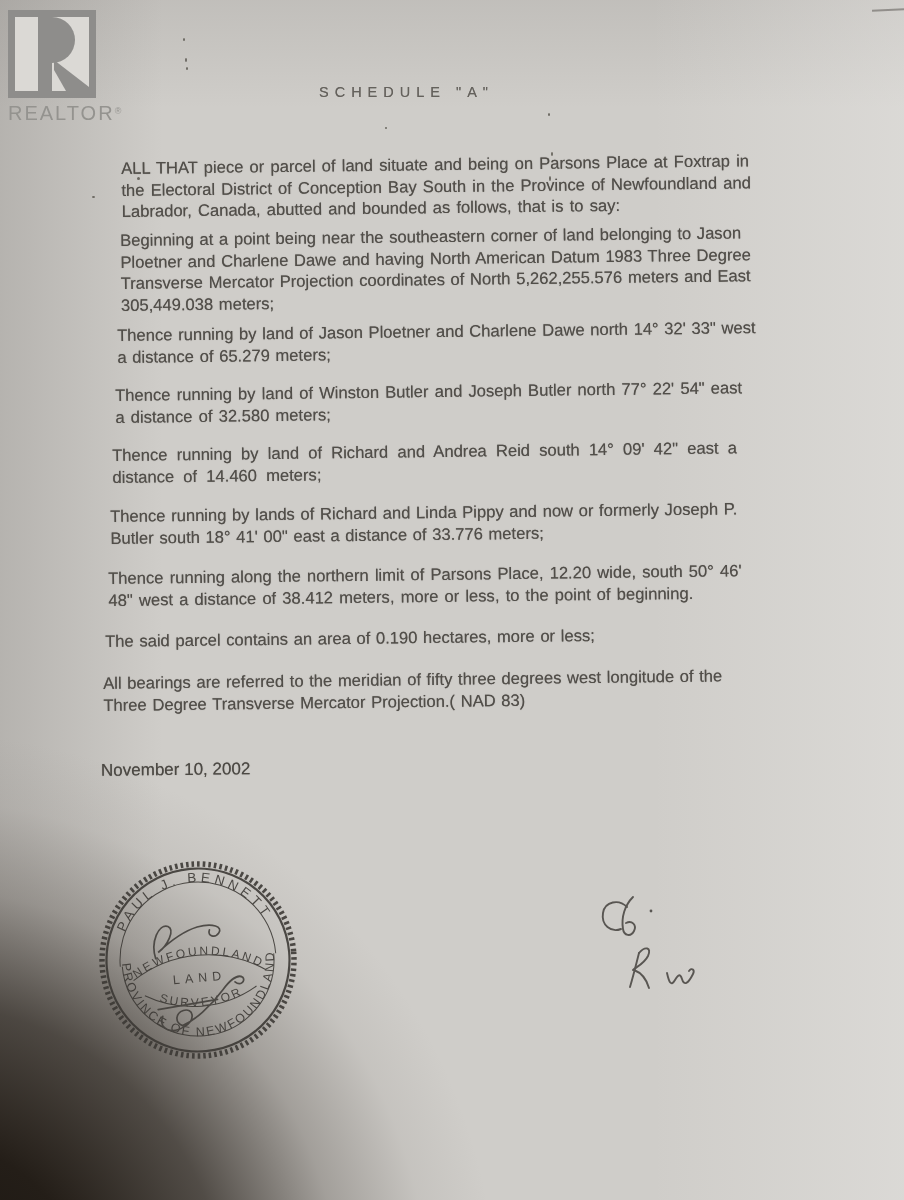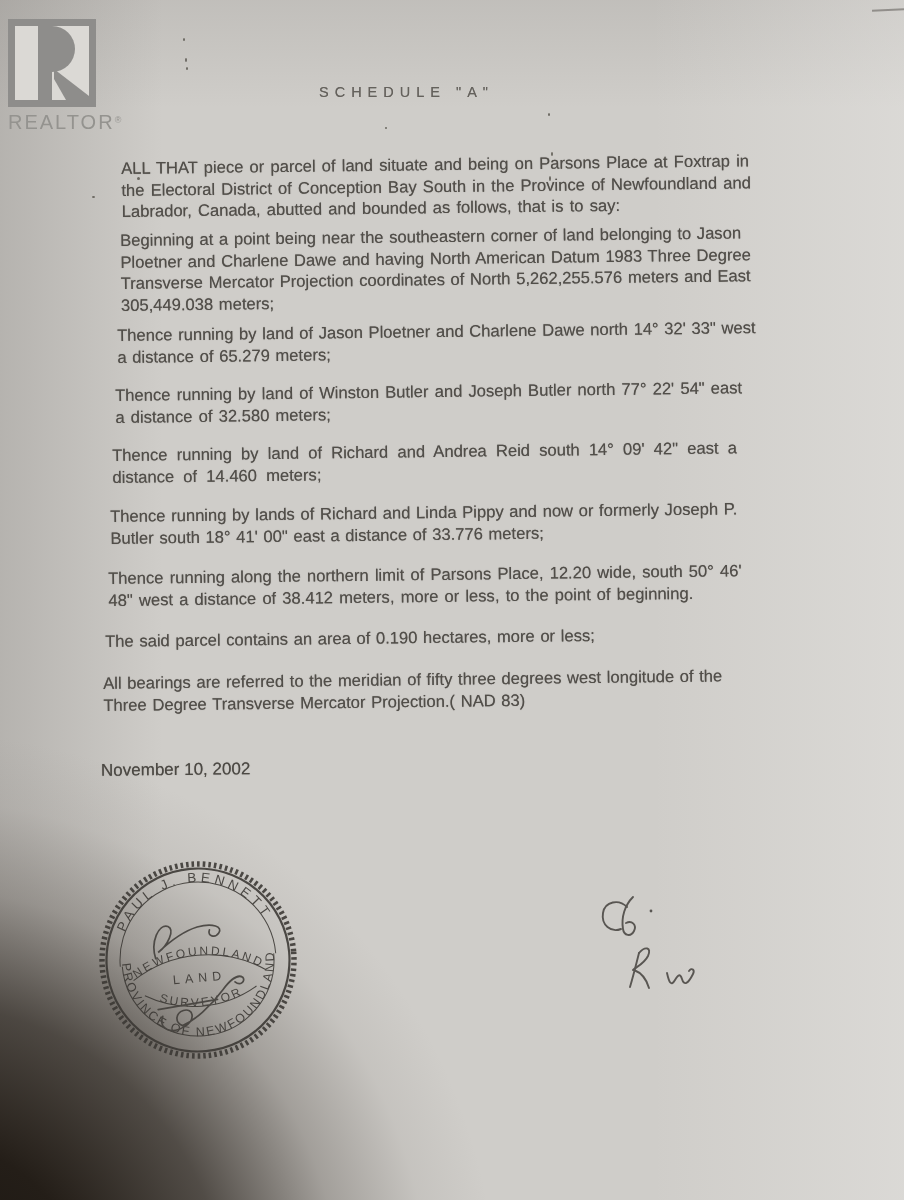--- a/index.html
+++ b/index.html
@@ -10,21 +10,21 @@
     background-image:
       radial-gradient(circle 680px at -80px 1310px,
         #17130f 0%, #241e18 25%, rgba(46,40,34,0.78) 45%,
         rgba(90,84,78,0.38) 62%, rgba(140,135,130,0.14) 75%, rgba(140,135,130,0) 85%),
       linear-gradient(90deg, rgba(108,104,100,0.26) 0%, rgba(108,104,100,0) 18%),
       linear-gradient(270deg, rgba(240,239,237,0.35) 0%, rgba(240,239,237,0) 28%),
       linear-gradient(180deg, rgba(120,116,112,0.16) 0%, rgba(120,116,112,0) 9%);
     font-family:"Liberation Sans", sans-serif;
   }
   
-  .logo-block{position:absolute;left:6px;top:17px;width:112px;height:122px;}
+  .logo-block{position:absolute;left:6px;top:8px;width:112px;height:122px;}
   .logo-block svg{display:block;}
   .logo-word{
     position:absolute;left:2px;top:94px;width:110px;
     font-size:20px;letter-spacing:2px;color:#94938f;font-weight:400;
     white-space:nowrap;
   }
   .logo-word sup{font-size:9px;letter-spacing:0;vertical-align:6px;}
   
   .doc-title{
     position:absolute;left:319px;top:84px;

